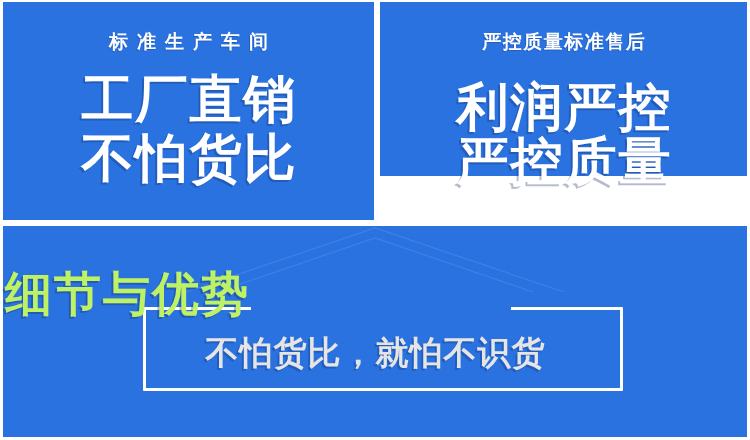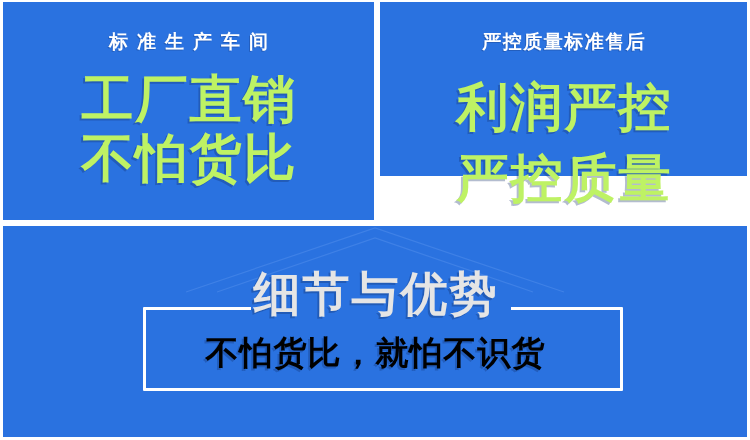--- a/index.html
+++ b/index.html
@@ -63,21 +63,21 @@
     font-weight: 700;
     font-size: 19px;
     line-height: 1;
     white-space: nowrap;
     text-shadow: -1px 1px 0 rgba(20,50,110,0.30);
   }
   .eyebrow.wide { letter-spacing: 9px; text-indent: 9px; }
   .eyebrow.tight { letter-spacing: 1.5px; text-indent: 1.5px; }
 
   .headline {
-    color: #bef264;
+    color: #ffffff;
     font-weight: 700;
     font-size: 52px;
     line-height: 1.02;
     white-space: nowrap;
     letter-spacing: 2px;
     text-indent: 2px;
     text-shadow: -2px 2px 0 rgba(18,48,106,0.32);
   }
 
   
@@ -107,37 +107,37 @@
     width: 260px;
     height: 18px;
     background: #2a72e0;
   }
 
   #detail-title {
     position: absolute;
     left: 0;
     right: 0;
     top: 44px;
-    text-align: center;
-    color: #e5e5e5;
+    text-align: left;
+    color: #bef264;
     font-weight: 700;
     font-size: 47px;
     line-height: 1;
     letter-spacing: 2px;
     text-indent: 2px;
     white-space: nowrap;
     text-shadow: -2px 2px 0 rgba(18,48,106,0.34);
   }
   #detail-sub {
     position: absolute;
     left: 0;
     right: 0;
     top: 110px;
     text-align: center;
-    color: #000000;
+    color: #e5e5e5;
     font-weight: 700;
     font-size: 33px;
     line-height: 1;
     letter-spacing: 1px;
     text-indent: 1px;
     white-space: nowrap;
     text-shadow: -2px 2px 0 rgba(18,48,106,0.30);
   }
 </style>
 </head>
@@ -150,21 +150,21 @@
       <div class="eyebrow wide" style="margin-top:30px;">标准生产车间</div>
       <div class="headline" style="margin-top:22px;">工厂直销</div>
       <div class="headline" style="margin-top:6px;">不怕货比</div>
     </div>
   </div>
 
   <div class="panel" id="panel-quality">
     <div class="panel-inner">
       <div class="eyebrow tight" style="margin-top:30px;">严控质量标准售后</div>
       <div class="headline" style="margin-top:30px;text-align:center;">利润严控</div>
-      <div class="headline" style="margin-top:18px;">严控质量</div>
+      <div class="headline" style="margin-top:1px;">严控质量</div>
     </div>
   </div>
 
   <div class="panel" id="panel-details">
 
     <svg id="chevron-deco" viewBox="0 0 744 211" preserveAspectRatio="none">
       <path d="M183 66 L372 2 L561 66" fill="none" stroke="#3f81e6" stroke-width="1.2"></path>
       <path d="M214 66 L372 12 L530 66" fill="none" stroke="#3f81e6" stroke-width="1.2"></path>
     </svg>
 

